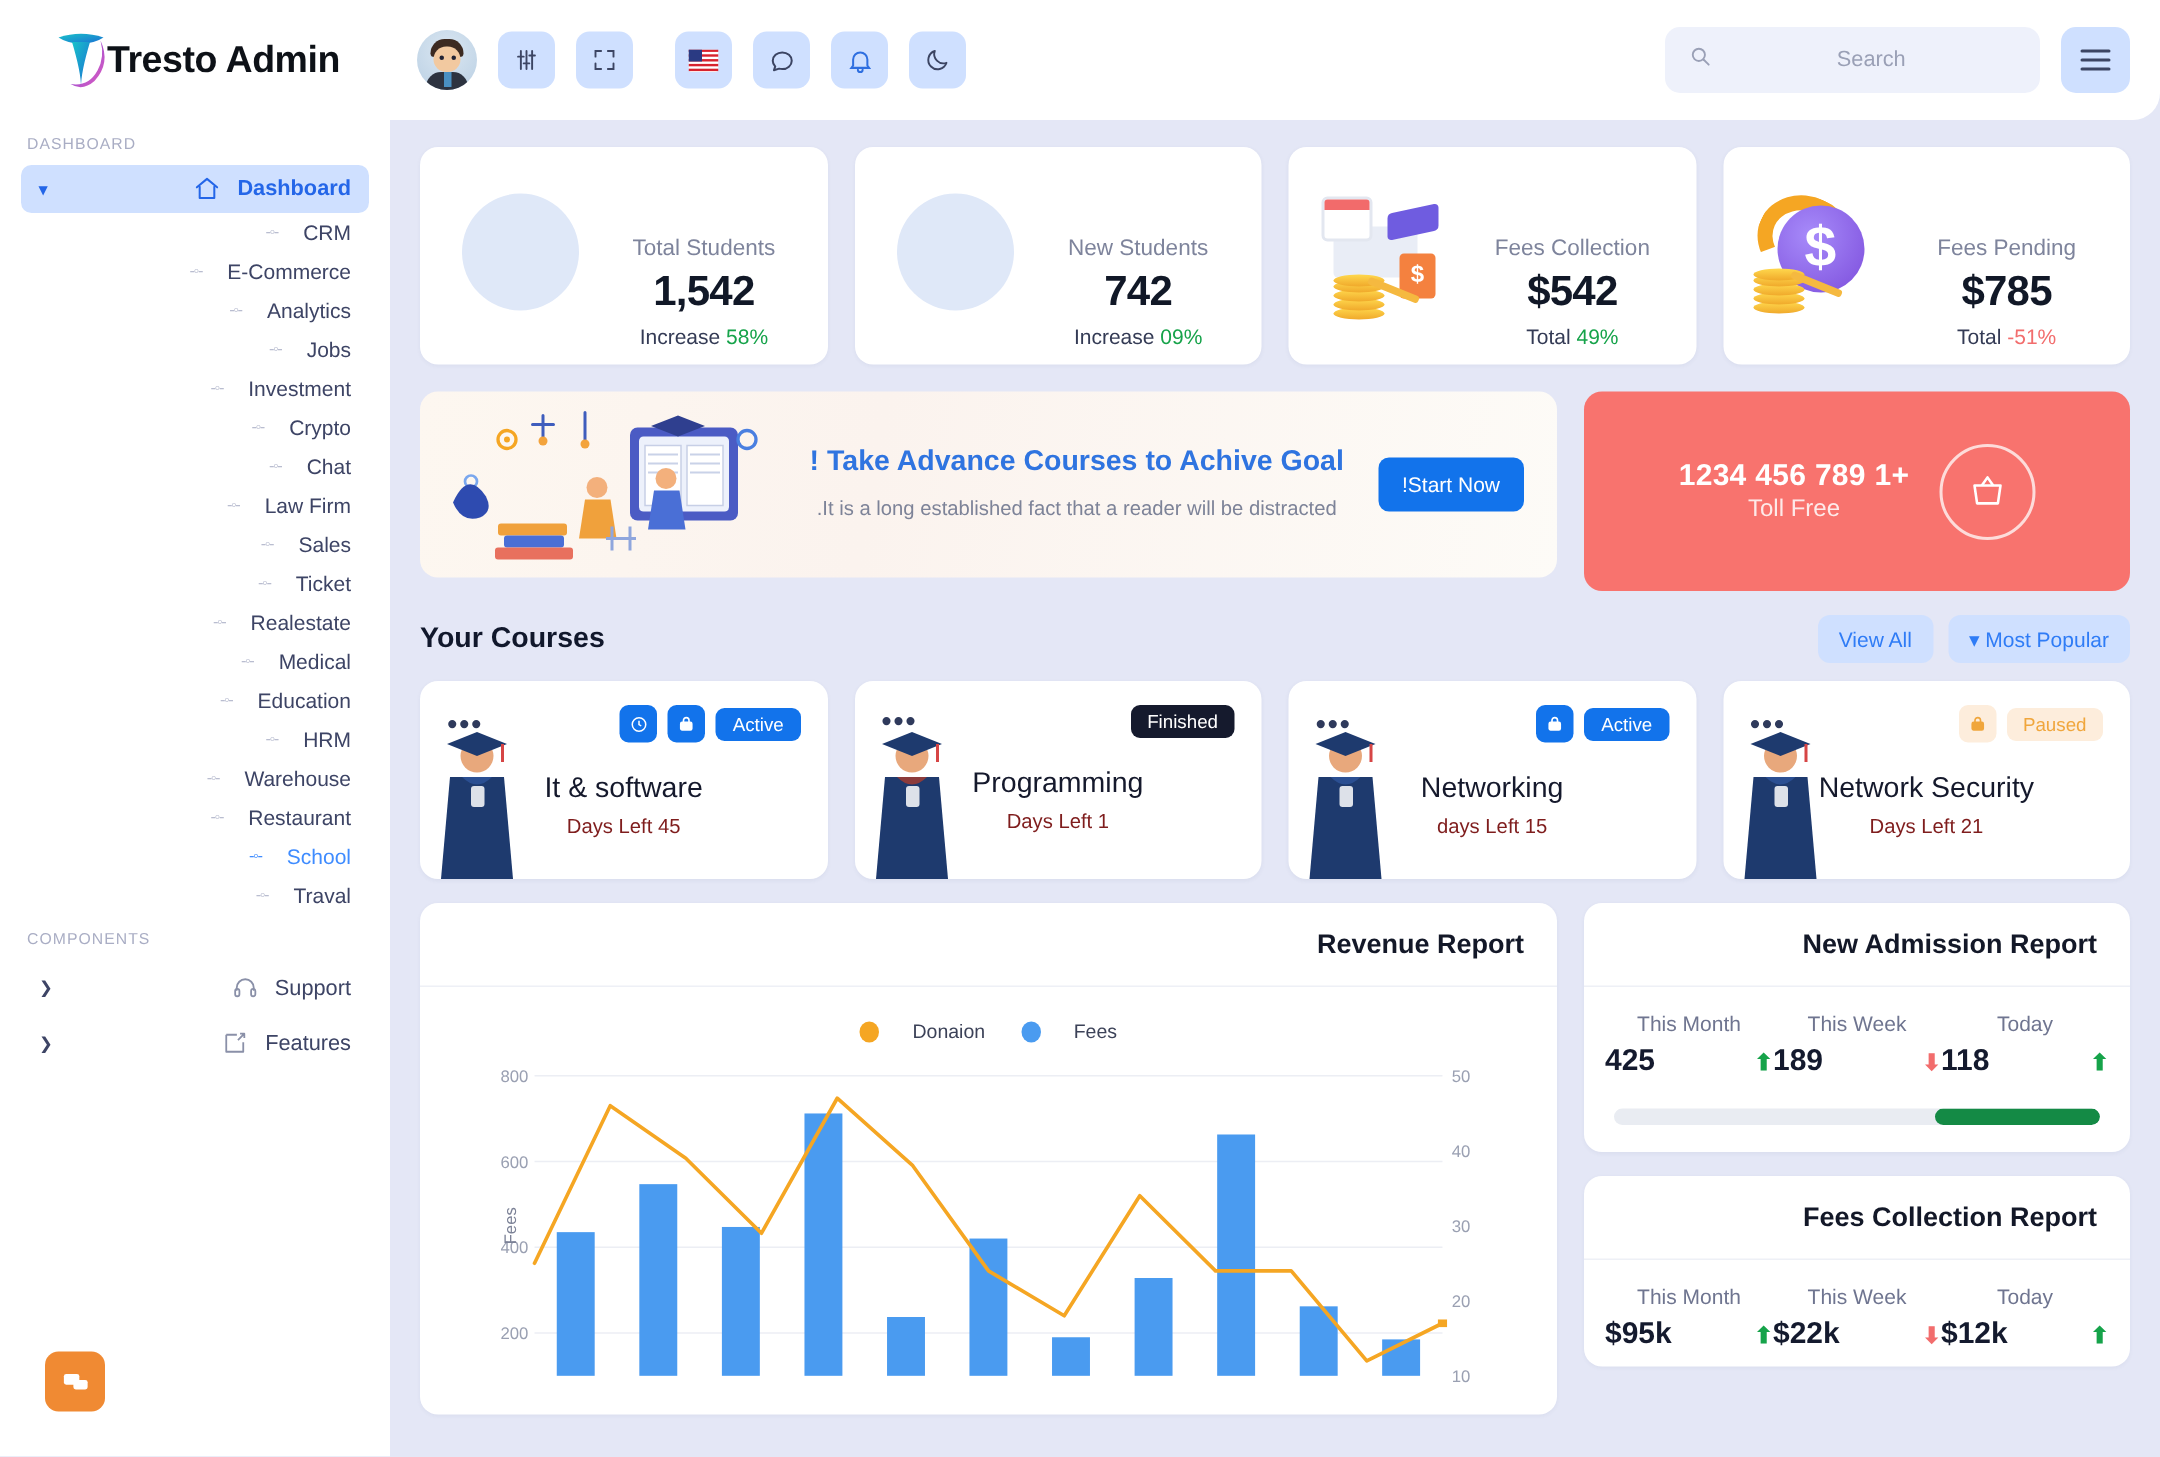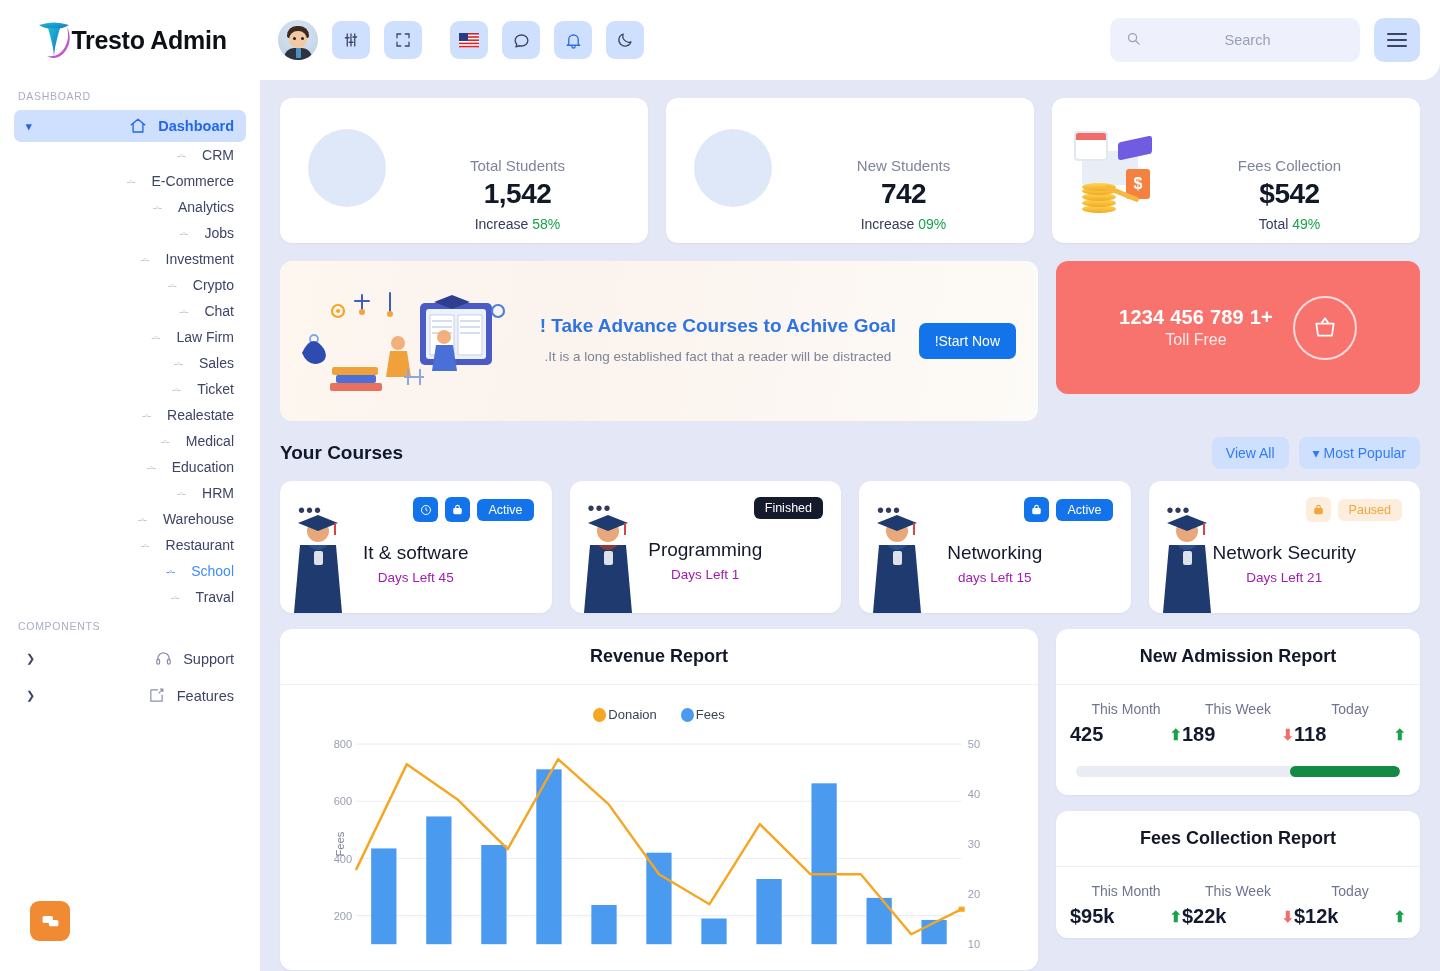--- a/index.html
+++ b/index.html
@@ -160,21 +160,21 @@
     display: flex; align-items: center; justify-content: center; gap: 20px;
     flex-direction: row-reverse; color: #fff; flex: 0 0 364px;
   }
   .toll-num { font-size: 20px; font-weight: 600; letter-spacing: .2px; text-align: center; }
   .toll-sub { font-size: 16px; opacity: .85; margin-top: 2px; text-align: center; }
   .toll-circle {
     width: 64px; height: 64px; border-radius: 50%; border: 2px solid rgba(255,255,255,.75);
     display: flex; align-items: center; justify-content: center; font-size: 26px;
   }
   .promo-card {
-    flex: 1; height: 160px; border-radius: 12px; position: relative; overflow: hidden;
+    flex: 1; height: 124px; border-radius: 12px; position: relative; overflow: hidden;
     background: linear-gradient(100deg,#fdf7f0 0%, #fbf3ee 40%, #fdfbf7 100%);
     display: flex; align-items: center; padding: 0 22px; gap: 18px; flex-direction: row-reverse;
   }
   .promo-art { width: 215px; height: 120px; position: relative; flex: 0 0 215px; }
   .promo-body { flex: 1; text-align: center; }
   .promo-title { color: #2f74e0; font-size: 19px; font-weight: 600; margin-bottom: 9px; }
   .promo-desc { color: #7d8398; font-size: 13.5px; line-height: 1.6; }
   .promo-btn {
     background: #1273eb; color: #fff; border: none; border-radius: 7px;
     padding: 10px 16px; font-size: 14px; cursor: pointer; white-space: nowrap;
@@ -205,45 +205,45 @@
     width: 25px; height: 25px; border-radius: 6px; display: flex; align-items: center;
     justify-content: center; font-size: 12px;
   }
   .sq-badge.blue { background: #1273eb; color: #fff; }
   .sq-badge.orange { background: #fdeddc; color: #f0a63c; }
   .tag-badge { padding: 4px 11px; border-radius: 6px; font-size: 12.5px; }
   .tag-badge.blue { background: #1273eb; color: #fff; }
   .tag-badge.orange { background: #fdeddc; color: #f0a63c; }
   .tag-badge.dark { background: #151a2d; color: #fff; }
   .cc-title { font-size: 19px; font-weight: 500; color: #15192c; text-align: center; margin-top: 20px; }
-  .cc-days { font-size: 13.5px; color: #a21caf; text-align: center; margin-top: 6px; }
+  .cc-days { font-size: 13.5px; color: #7f1d1d; text-align: center; margin-top: 6px; }
   .cc-art { position: absolute; bottom: 0; left: 6px; width: 64px; height: 108px; }
 
   
   .bottom-row { display: flex; gap: 18px; margin-top: 16px; }
   .left-col { width: 364px; flex: 0 0 364px; display: flex; flex-direction: column; gap: 16px; }
   .panel { background: #fff; border-radius: 12px; box-shadow: 0 1px 3px rgba(40,50,90,.05); }
-  .panel-head { padding: 17px 22px; border-bottom: 1px solid #eef0f6; text-align: center; }
+  .panel-head { padding: 17px 22px; border-bottom: 1px solid #eef0f6; }
   .panel-title { font-size: 18px; font-weight: 600; color: #131828; }
   .kpi-row { display: flex; padding: 16px 14px 10px; flex-direction: row-reverse; }
   .kpi { flex: 1; text-align: center; }
   .kpi-label { font-size: 14px; color: #6f7590; margin-bottom: 6px; }
   .kpi-value { font-size: 20px; font-weight: 600; color: #141a2e;
                display: flex; align-items: center; justify-content: space-between; gap: 5px; flex-direction: row-reverse; }
   .kpi-arrow { font-size: 15px; }
   .kpi-arrow.up { color: #16a34a; }
   .kpi-arrow.down { color: #f26d6d; }
   .prog-wrap { height: 11px; margin: 10px 20px 18px; background: #e9ecf2; border-radius: 6px; overflow: hidden; }
   .prog-fill { height: 100%; background: #148a45; border-radius: 6px; }
 
   
   .chart-panel { flex: 1; background: #fff; border-radius: 12px; display: flex; flex-direction: column;
                  overflow: hidden; box-shadow: 0 1px 3px rgba(40,50,90,.05); }
   .legend { display: flex; justify-content: center; gap: 24px; padding: 22px 0 8px; flex-direction: row-reverse; }
-  .legend-item { display: flex; align-items: center; gap: 2px; font-size: 13px; color: #3c4258; flex-direction: row-reverse; }
+  .legend-item { display: flex; align-items: center; gap: 22px; font-size: 13px; color: #3c4258; flex-direction: row-reverse; }
   .legend-dot { width: 13px; height: 14px; border-radius: 50%; }
   .chart-area { flex: 1; position: relative; padding: 6px 54px 0 54px; direction: ltr; }
   .chart-svg { width: 100%; height: 100%; display: block; }
   .axis-lbl { font-size: 11px; fill: #9aa0b2; font-family: "Liberation Sans", sans-serif; }
   .axis-name { font-size: 11px; fill: #7b8196; font-family: "Liberation Sans", sans-serif; }
 
   
   .fab {
     position: absolute; left: 30px; bottom: 30px; width: 40px; height: 40px;
     background: #f08a33; border-radius: 9px; display: flex; align-items: center;
@@ -503,20 +503,40 @@
           <span></span>
             <span></span>
             <span></span>
         </div>
       </div>
     </header>
 
     <div id="content">
 
       <div class="stats" id="stats-row">
+          <div class="stat-card">
+            <div class="stat-art">
+              <span class="art-blob"></span>
+              <span class="art-arrow"></span>
+              <span class="art-coin"></span>
+              <span class="art-stack">
+                <i style="top:22px"></i>
+                <i style="top:16px"></i>
+                <i style="top:10px"></i>
+                <i style="top:4px"></i>
+                <i style="top:0"></i>
+              </span>
+              <span class="art-pen"></span>
+            </div>
+            <div class="stat-txt">
+              <div class="stat-title">Fees Pending</div>
+              <div class="stat-value">$785</div>
+              <div class="stat-sub"><span>Total</span> <span class="pct" style="color: rgb(242, 109, 109);">-51%</span></div>
+            </div>
+          </div>
           <div class="stat-card">
             <div class="stat-art">
               <span class="art-laptop"></span>
               <span class="art-cal"></span>
               <span class="art-cap"></span>
               <span class="art-tag"></span>
               <span class="art-stack" style="left:16px;top:58px">
                 <i style="top:22px"></i>
                 <i style="top:16px"></i>
                 <i style="top:10px"></i>

